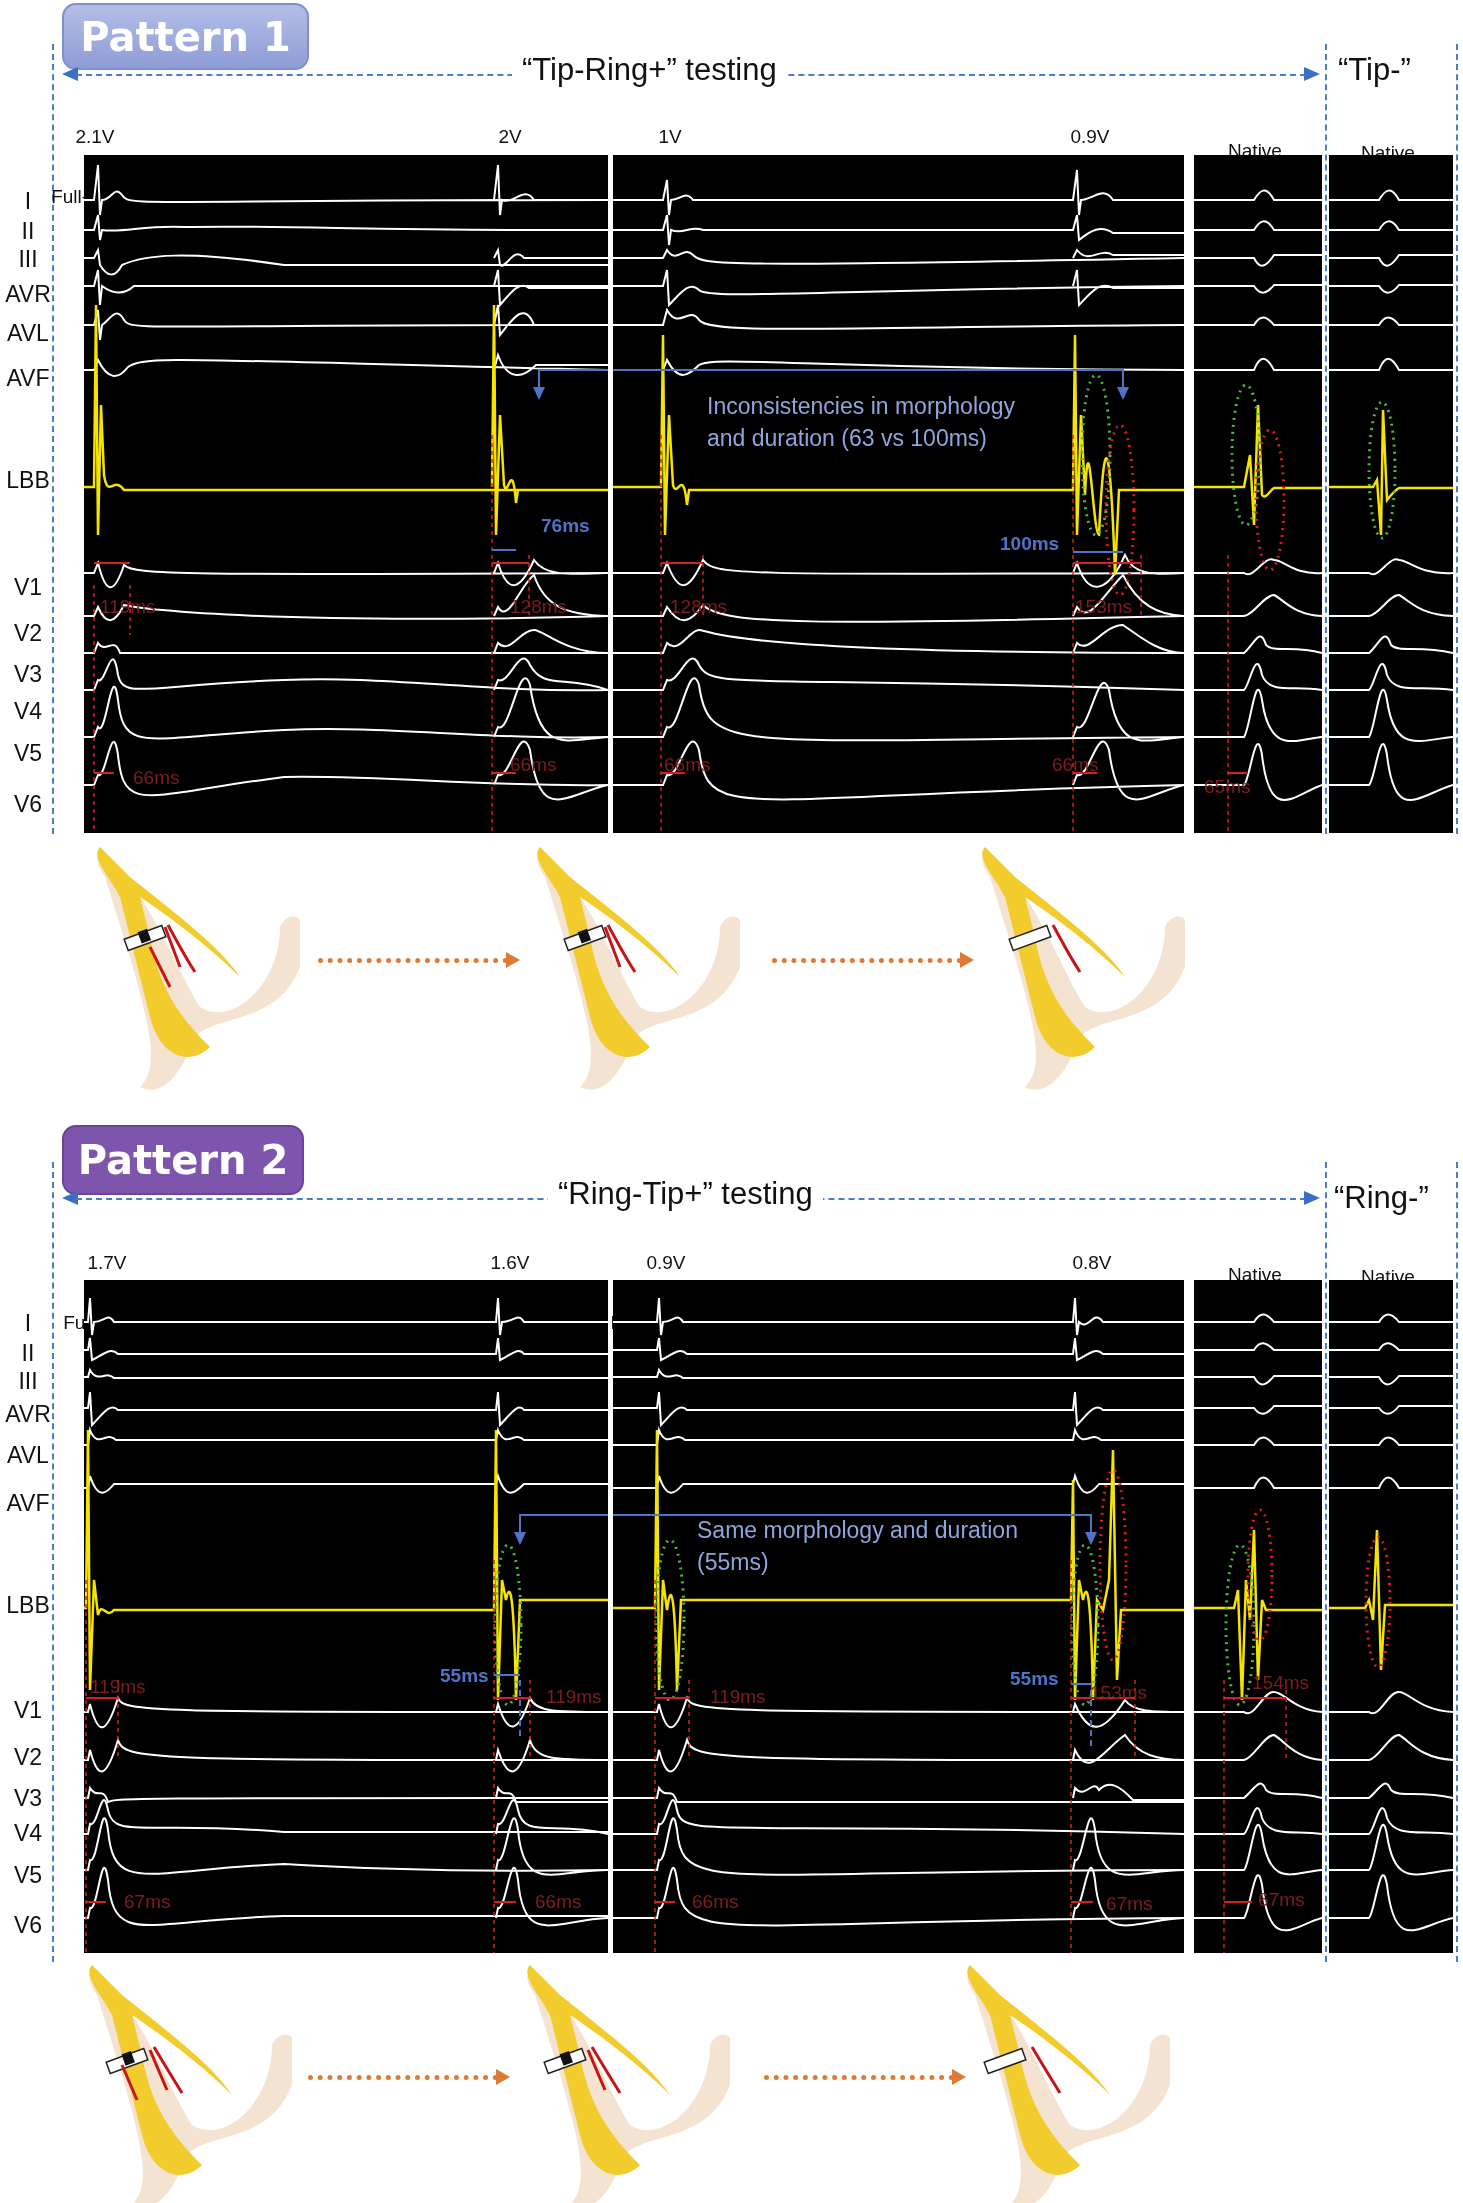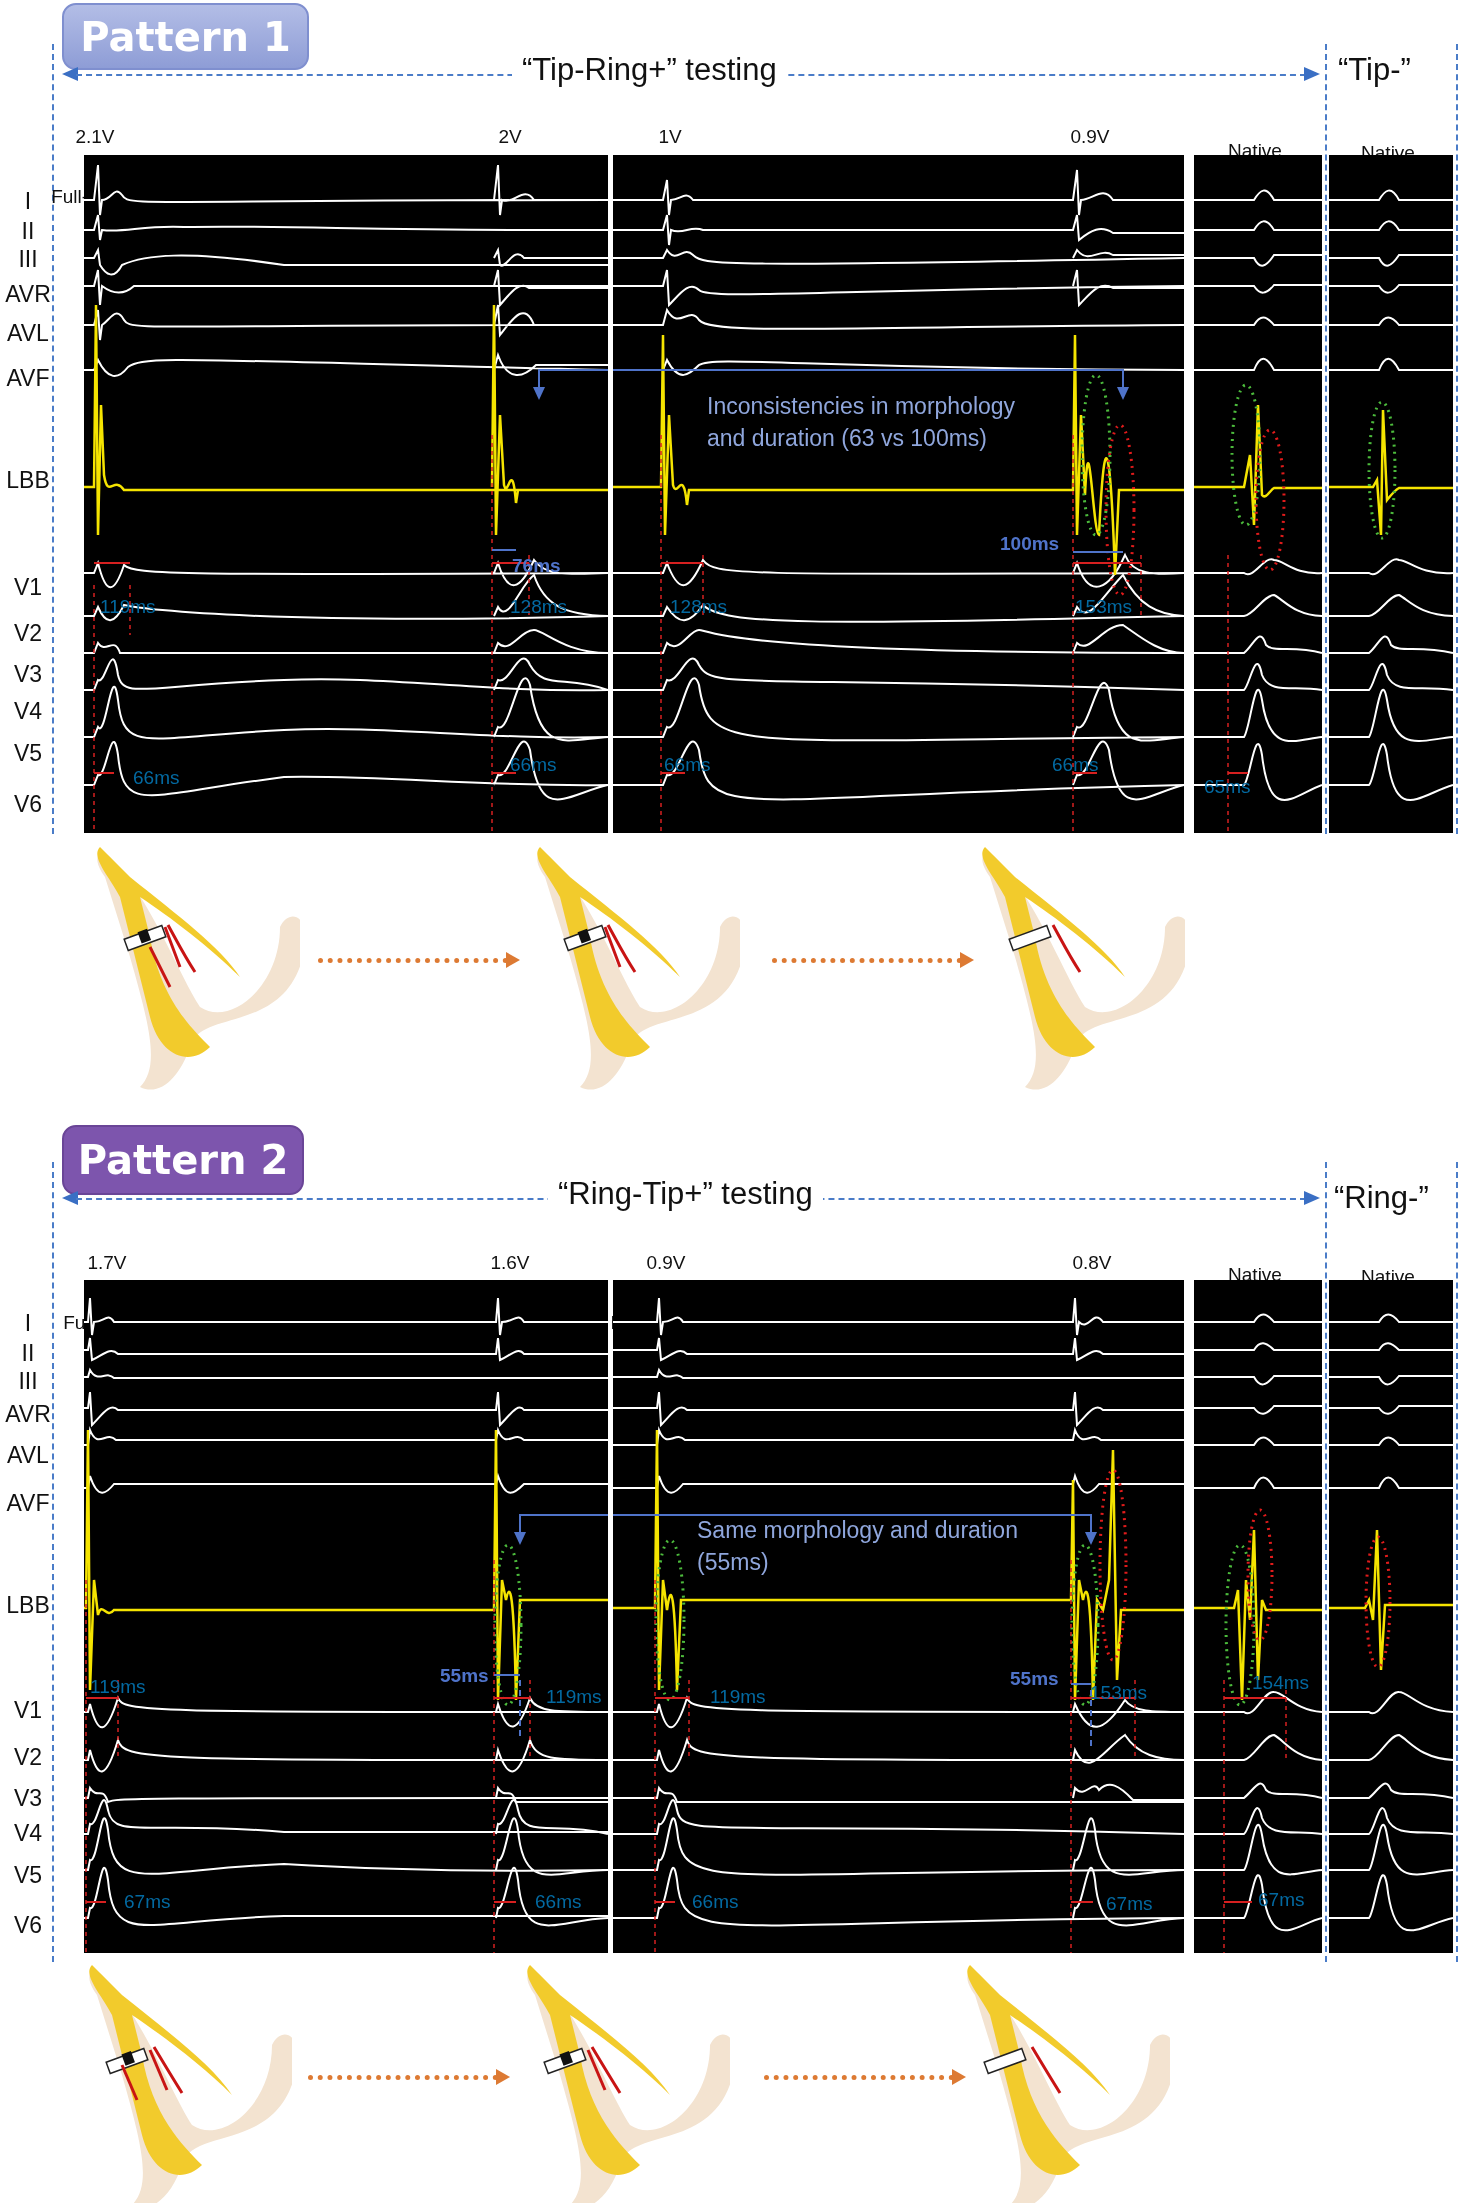--- a/index.html
+++ b/index.html
@@ -10,21 +10,21 @@
   .badge2{background:#7d55ad;border:2px solid #6a4597;}
   .vdash{position:absolute;width:0;border-left:2px dashed #4a7cc8;}
   .hdash{position:absolute;height:0;border-top:2px dashed #4a7cc8;}
   .arrow-l{position:absolute;width:0;height:0;border-top:7px solid transparent;border-bottom:7px solid transparent;border-right:16px solid #3a6fc4;}
   .arrow-r{position:absolute;width:0;height:0;border-top:7px solid transparent;border-bottom:7px solid transparent;border-left:16px solid #3a6fc4;}
   .seg-title{position:absolute;font-size:31px;background:#fff;padding:0 10px;white-space:nowrap;}
   .col-label{position:absolute;font-size:19px;text-align:center;line-height:30px;white-space:pre-line;}
   .lead{position:absolute;font-size:23px;width:56px;text-align:center;}
   .panel{position:absolute;background:#000;}
   .panel svg{position:absolute;left:0;top:0;}
-  .ms{position:absolute;color:#0369a1;font-size:19px;white-space:nowrap;}
+  .ms{position:absolute;color:#7f1d1d;font-size:19px;white-space:nowrap;}
   .ms-blue{position:absolute;color:#4f73c9;font-weight:bold;font-size:19px;white-space:nowrap;}
   .note{position:absolute;color:#8fa6dc;font-size:23px;line-height:32px;white-space:nowrap;}
   .dots{position:absolute;height:0;border-top:5px dotted #dd7a33;}
   .dots-head{position:absolute;width:0;height:0;border-top:8px solid transparent;border-bottom:8px solid transparent;border-left:14px solid #dd7a33;}
 </style>
 </head>
 <body>
 
 <div class="badge badge1" style="left:62px;top:3px;width:243px;height:63px;">
   <span>Pattern 1</span>
@@ -112,21 +112,21 @@
       <path d="M455 240 V215 H524"></path>
       <line x1="408" y1="395" x2="432" y2="395"></line>
     </g>
     <polygon points="449,232 461,232 455,245" fill="#4f73c9"></polygon>
   </svg>
 </div>
 <div class="ms" style="left:100px;top:596px;">119ms</div>
 <div class="ms" style="left:510px;top:596px;">128ms</div>
 <div class="ms" style="left:133px;top:767px;">66ms</div>
 <div class="ms" style="left:510px;top:754px;">66ms</div>
-<div class="ms-blue" style="left:512px;top:515px;margin-top:40px;">76ms</div>
+<div class="ms-blue" style="left:541px;top:515px;">76ms</div>
 
 <div class="panel" style="left:613px;top:155px;width:571px;height:678px;">
   <svg width="571" height="678">
     <g fill="none" stroke="#fff" stroke-width="2">
       <path d="M0 45 H50 L54 25 L56 60 L58 45 C68 45 72 35 80 45 H460 L464 15 L466 60 L468 45 C480 45 490 30 500 45 H571"></path>
       <path d="M0 75 H50 L54 60 L56 90 L58 75 C70 80 78 70 90 75 H460 L464 60 L466 85 C478 75 488 70 500 78 H571"></path>
       <path d="M0 103 H50 L54 95 C64 110 70 90 80 100 C90 110 100 112 571 103 M460 103 L464 95 C476 110 486 92 500 100 H571"></path>
       <path d="M0 131 H50 L54 115 L56 150 C66 140 76 125 86 135 C96 145 200 135 571 131 M460 131 L464 115 L466 150 C476 140 486 125 500 133 H571"></path>
       <path d="M0 170 H50 L54 155 C66 176 76 150 86 165 C100 180 200 172 571 170"></path>
       <path d="M0 215 H50 L54 205 C66 228 76 220 86 210 C100 200 200 214 571 215"></path>

